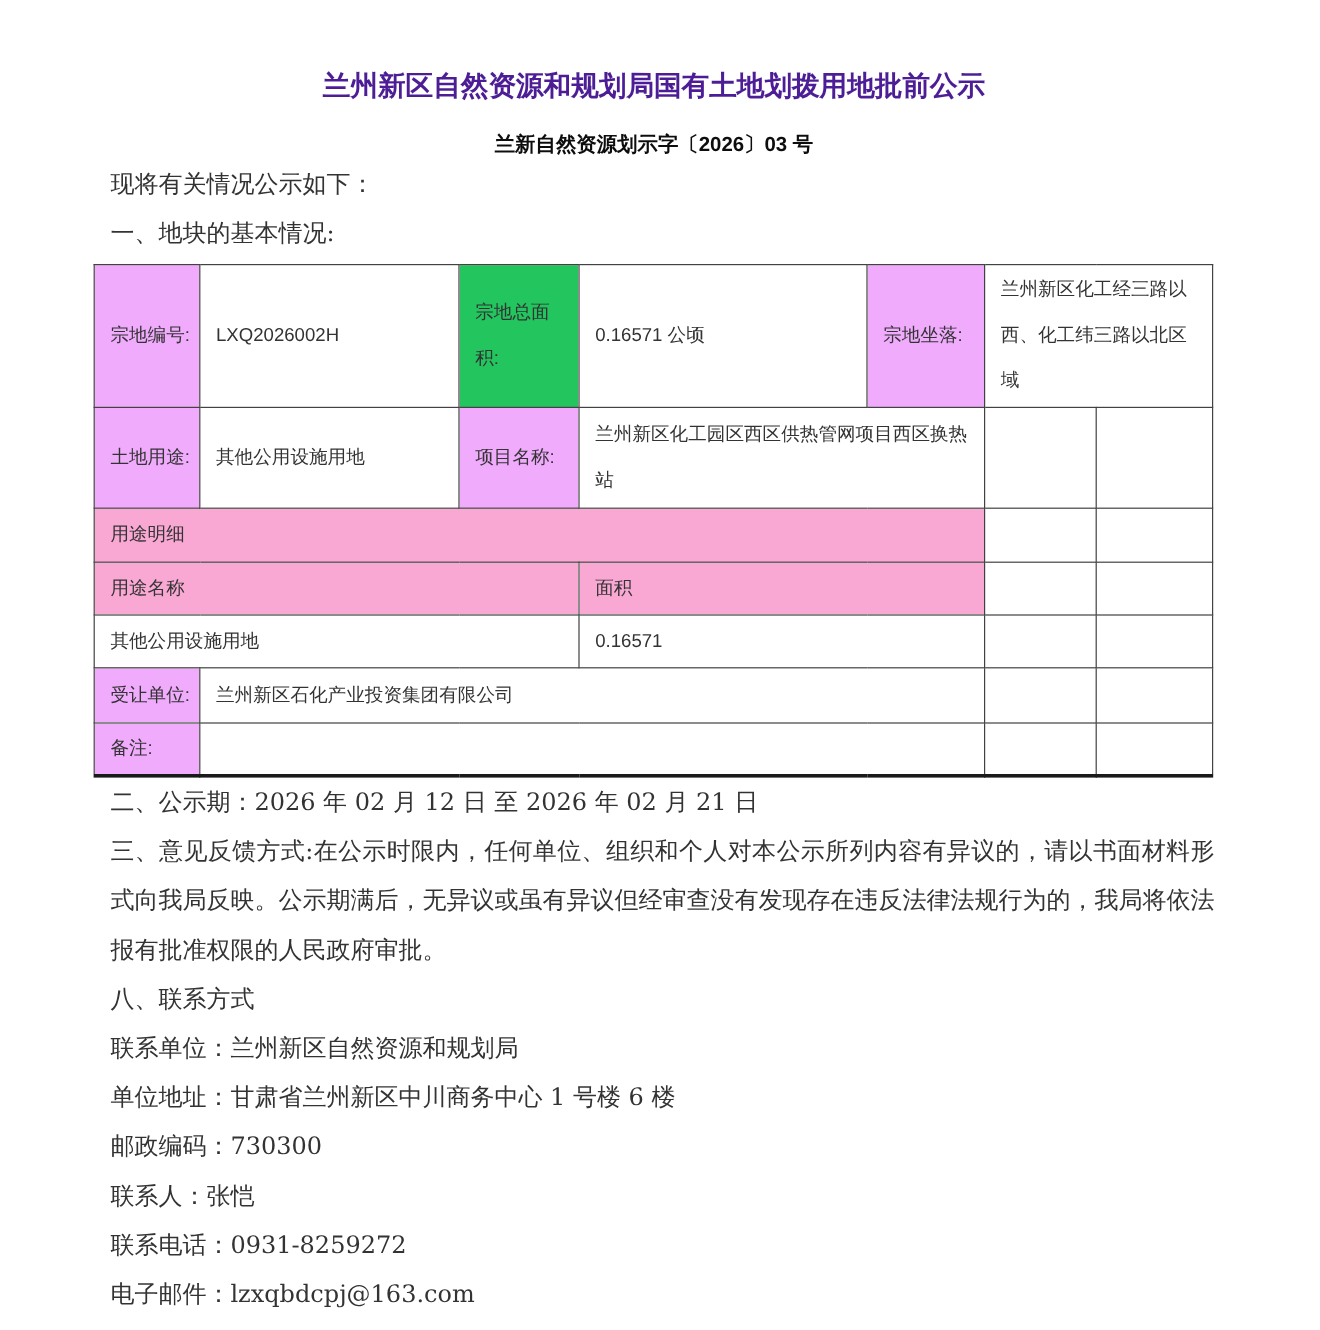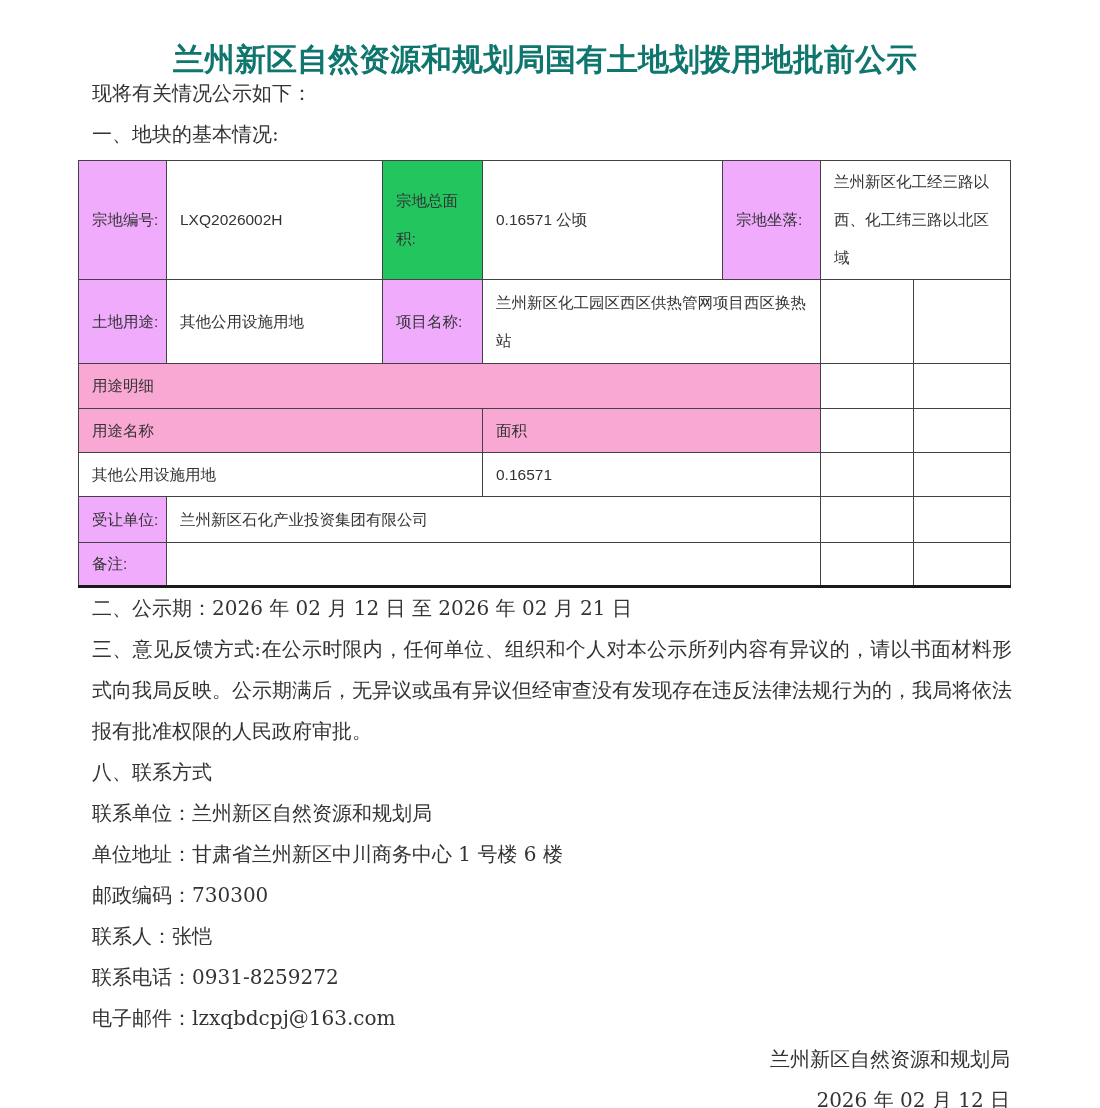--- a/index.html
+++ b/index.html
@@ -14,24 +14,24 @@
     overflow: hidden;
   }
   .doc {
     margin-left: 78px;
     width: 934px;
     color: #333333;
   }
   .title {
     font-family: "Liberation Sans", sans-serif;
     font-weight: 700;
-    font-size: 31px;
-    color: #0f766e;
+    font-size: 23px;
+    color: #4c1d95;
     text-align: center;
-    margin: 0;
+    margin: 12px;
     padding-top: 46px;
     line-height: 27px;
   }
   .docnum {
     font-family: "Liberation Sans", sans-serif;
     font-weight: 700;
     font-size: 17px;
     color: #0d0d0d;
     text-align: center;
     margin: 24px 0 0 0;
@@ -95,20 +95,21 @@
   tr.r6 { height: 46px; }
   tr.r7 { height: 41px; }
 </style>
 </head>
 <body>
 
 <div class="doc">
 
   <h1 class="title">兰州新区自然资源和规划局国有土地划拨用地批前公示</h1>
 
+  <div class="docnum">兰新自然资源划示字〔2026〕03 号</div>
 
   <p class="body">现将有关情况公示如下：</p>
 
   <p class="body">一、地块的基本情况:</p>
 
   <table class="land">
     <colgroup>
       <col style="width:88px">
       <col style="width:216px">
       <col style="width:100px">

